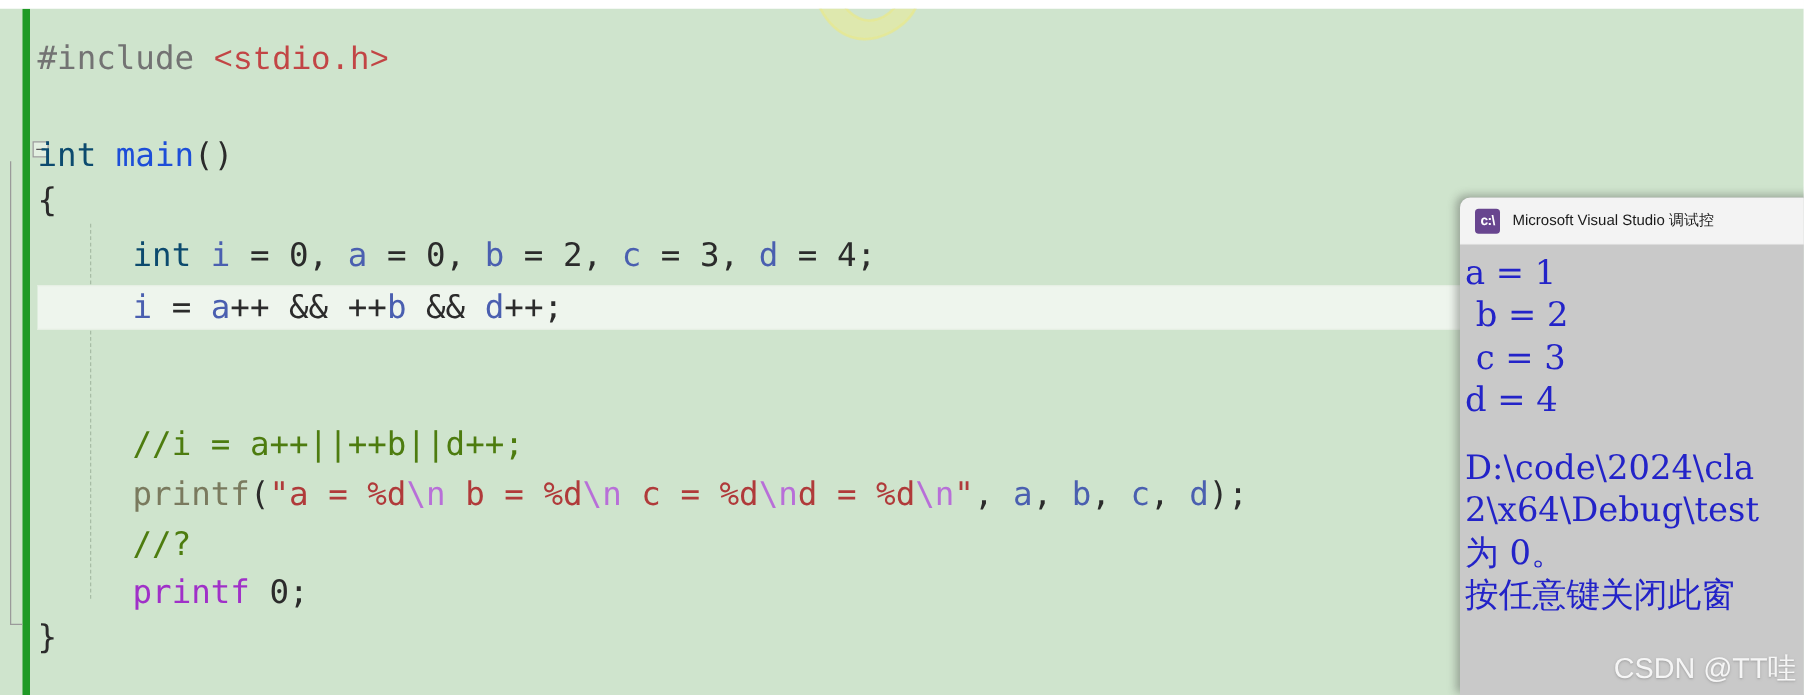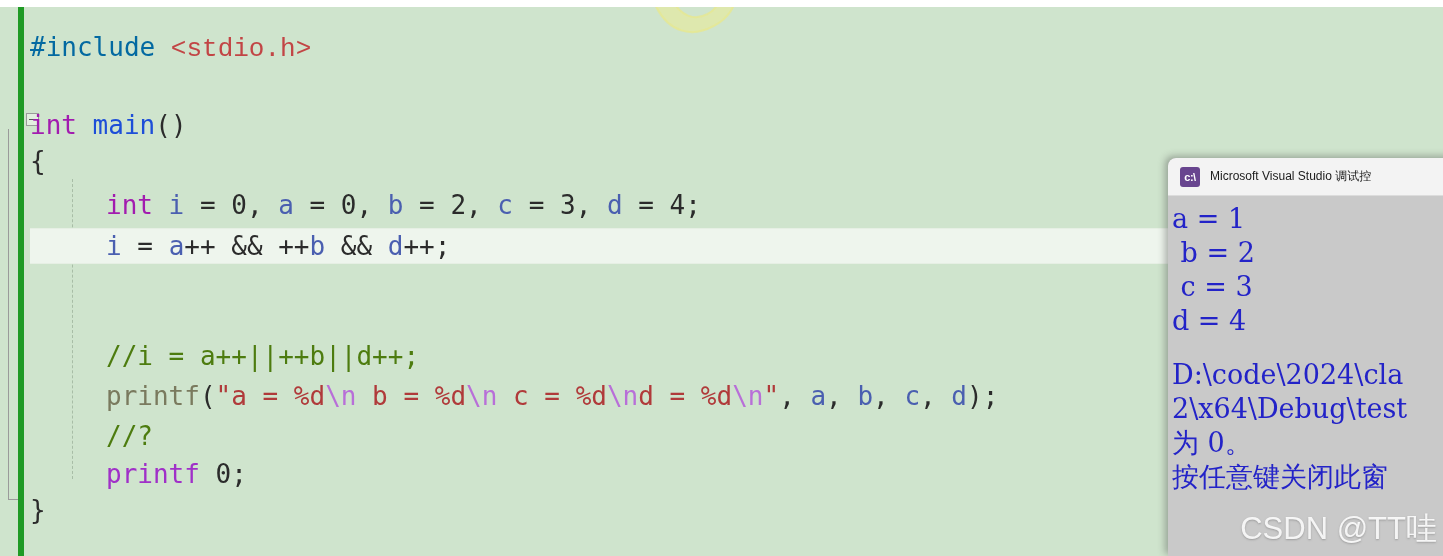--- a/index.html
+++ b/index.html
@@ -111,23 +111,23 @@
   }
   .line {
     position: absolute;
     left: 30px;
     font-family: "DejaVu Sans Mono", monospace;
     font-size: 26px;
     line-height: 36px;
     white-space: pre;
     color: #2b2b2b;
   }
-  .tok-pp       { color: #0369a1; }   
+  .tok-pp       { color: #737373; }   
   .tok-header   { color: #c24545; font-family: Liberation Mono, monospace; }   
-  .tok-kw       { color: #a21caf; }   
+  .tok-kw       { color: #0c4a6e; }   
   .tok-kw2      { color: #a030c8; }   
   .tok-fn       { color: #1d4ed8; }   
   .tok-punct    { color: #2b2b2b; }
   .tok-var      { color: #4a5fb0; }
   .tok-comment  { color: #4d7c0f; }
   .tok-str      { color: #b03a3a; }   
   .tok-esc      { color: #b86fd8; }   
   .tok-call     { color: #7a7a5e; }   
 
   
@@ -185,21 +185,21 @@
     color: #2323c8;
     white-space: pre;
   }
   .console-gap { height: 20px; }
 
   
   #csdn-watermark {
     position: absolute;
     right: 6px; bottom: 6px;
     font-family: "Liberation Sans", sans-serif;
-    font-size: 31px;
+    font-size: 23px;
     color: rgba(255,255,255,0.88);
     text-shadow: 0 1px 2px rgba(120,120,120,0.55);
     white-space: nowrap;
     pointer-events: none;
     margin-left: 28px;
   }
 </style>
 </head>
 <body>
 

